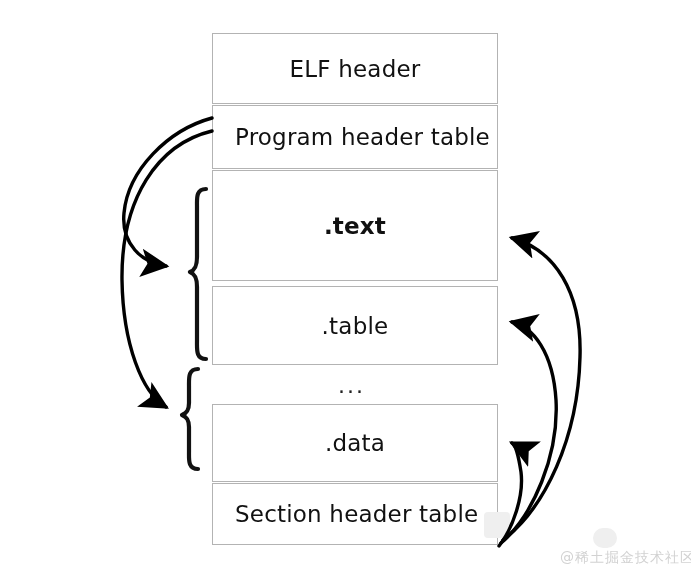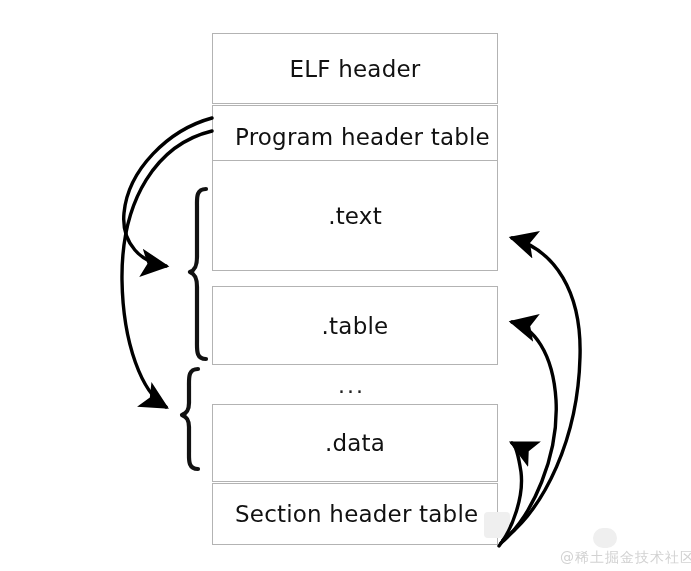--- a/index.html
+++ b/index.html
@@ -70,21 +70,21 @@
 <div id="canvas">
 
   <div class="elf-box center" style="left:212px; top:33px; width:286px; height:71px;">
     <span>ELF header</span>
   </div>
 
   <div class="elf-box left-pad" style="left:212px; top:105px; width:286px; height:64px;">
     <span>Program header table</span>
   </div>
 
-  <div class="elf-box center" style="left:212px; top:160px; width:286px; height:111px;">
+  <div class="elf-box center" style="left:212px; top:170px; width:286px; height:111px;font-weight:bold;">
     <span>.text</span>
   </div>
 
   <div class="elf-box center" style="left:212px; top:286px; width:286px; height:79px;">
     <span>.table</span>
   </div>
 
   <div class="ellipsis-label" style="left:338px; top:375px;">...</div>
 
   <div class="elf-box center" style="left:212px; top:404px; width:286px; height:78px;">

